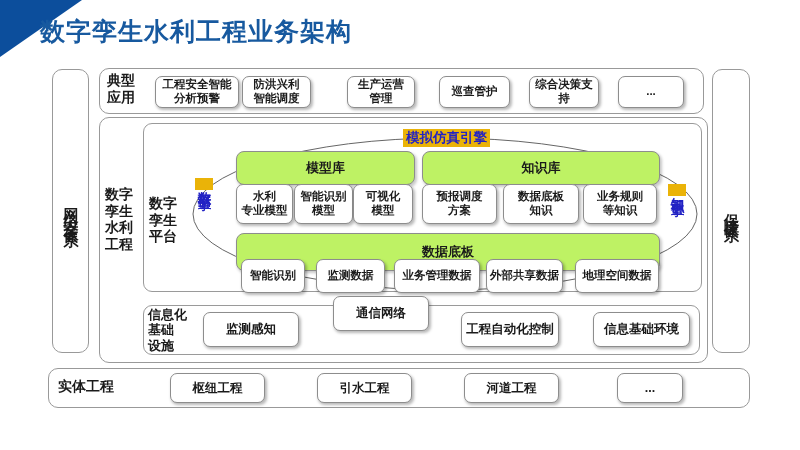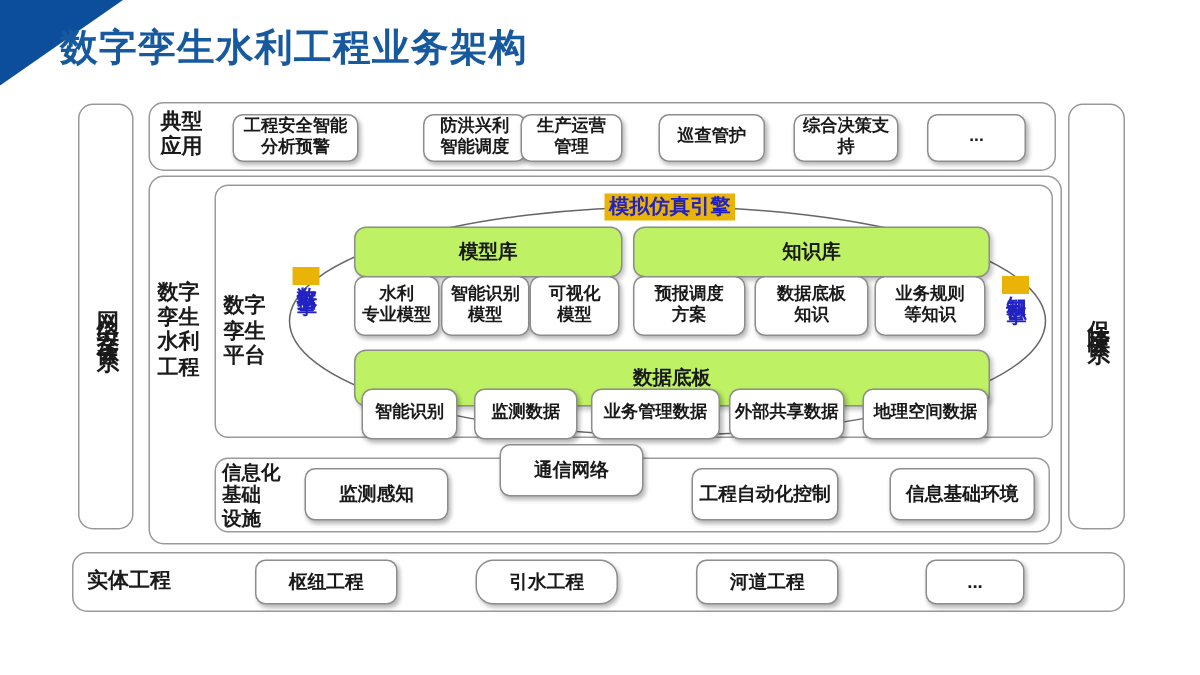--- a/index.html
+++ b/index.html
@@ -48,21 +48,21 @@
 <div class="abs page-title">数字孪生水利工程业务架构</div>
 
 <div class="abs vbar vbar-left">网络安全体系</div>
 <div class="abs vbar vbar-right">保障体系</div>
 
 <div class="abs panel z2" style="left:99px;top:68px;width:603px;height:44px;"></div>
 <div class="abs slabel" style="left:107px;top:72px;">典型
 应用</div>
 <div class="abs chip" style="left:155px;top:76px;width:82px;height:30px;">工程安全智能
 分析预警</div>
-<div class="abs chip" style="left:242px;top:76px;width:67px;height:30px;margin-left:40px;">防洪兴利
+<div class="abs chip" style="left:242px;top:76px;width:67px;height:30px;">防洪兴利
 智能调度</div>
 <div class="abs chip" style="left:347px;top:76px;width:66px;height:30px;">生产运营
 管理</div>
 <div class="abs chip" style="left:439px;top:76px;width:69px;height:30px;">巡查管护</div>
 <div class="abs chip" style="left:529px;top:76px;width:68px;height:30px;">综合决策支持</div>
 <div class="abs chip" style="left:618px;top:76px;width:64px;height:30px;">...</div>
 
 <div class="abs panel z2" style="left:99px;top:117px;width:607px;height:244px;"></div>
 <div class="abs slabel" style="left:105px;top:186px;">数字
 孪生
@@ -110,15 +110,15 @@
 基础
 设施</div>
 <div class="abs chip bigchip" style="left:203px;top:312px;width:94px;height:33px;z-index:5;">监测感知</div>
 <div class="abs chip bigchip" style="left:333px;top:296px;width:94px;height:33px;z-index:5;">通信网络</div>
 <div class="abs chip bigchip" style="left:461px;top:312px;width:96px;height:33px;z-index:5;">工程自动化控制</div>
 <div class="abs chip bigchip" style="left:593px;top:312px;width:95px;height:33px;z-index:5;">信息基础环境</div>
 
 <div class="abs panel z2" style="left:48px;top:368px;width:700px;height:38px;"></div>
 <div class="abs slabel" style="left:58px;top:378px;z-index:4;">实体工程</div>
 <div class="abs chip bigchip" style="left:170px;top:373px;width:93px;height:28px;">枢纽工程</div>
-<div class="abs chip bigchip" style="left:317px;top:373px;width:93px;height:28px;border-radius:12px;">引水工程</div>
+<div class="abs chip bigchip" style="left:317px;top:373px;width:93px;height:28px;">引水工程</div>
 <div class="abs chip bigchip" style="left:464px;top:373px;width:93px;height:28px;">河道工程</div>
 <div class="abs chip bigchip" style="left:617px;top:373px;width:64px;height:28px;">...</div>
 
 </body></html>

